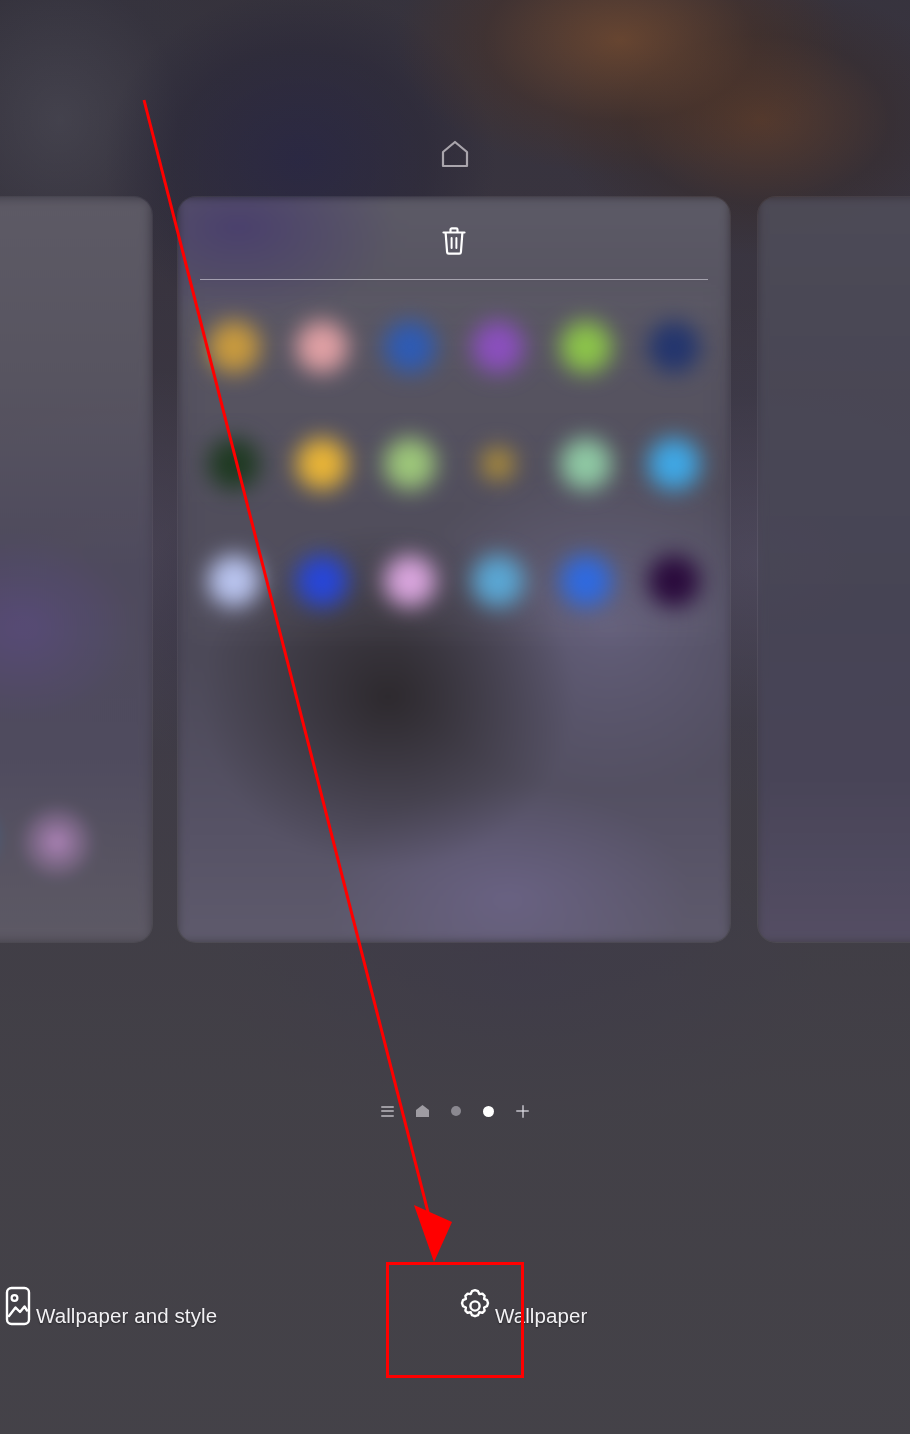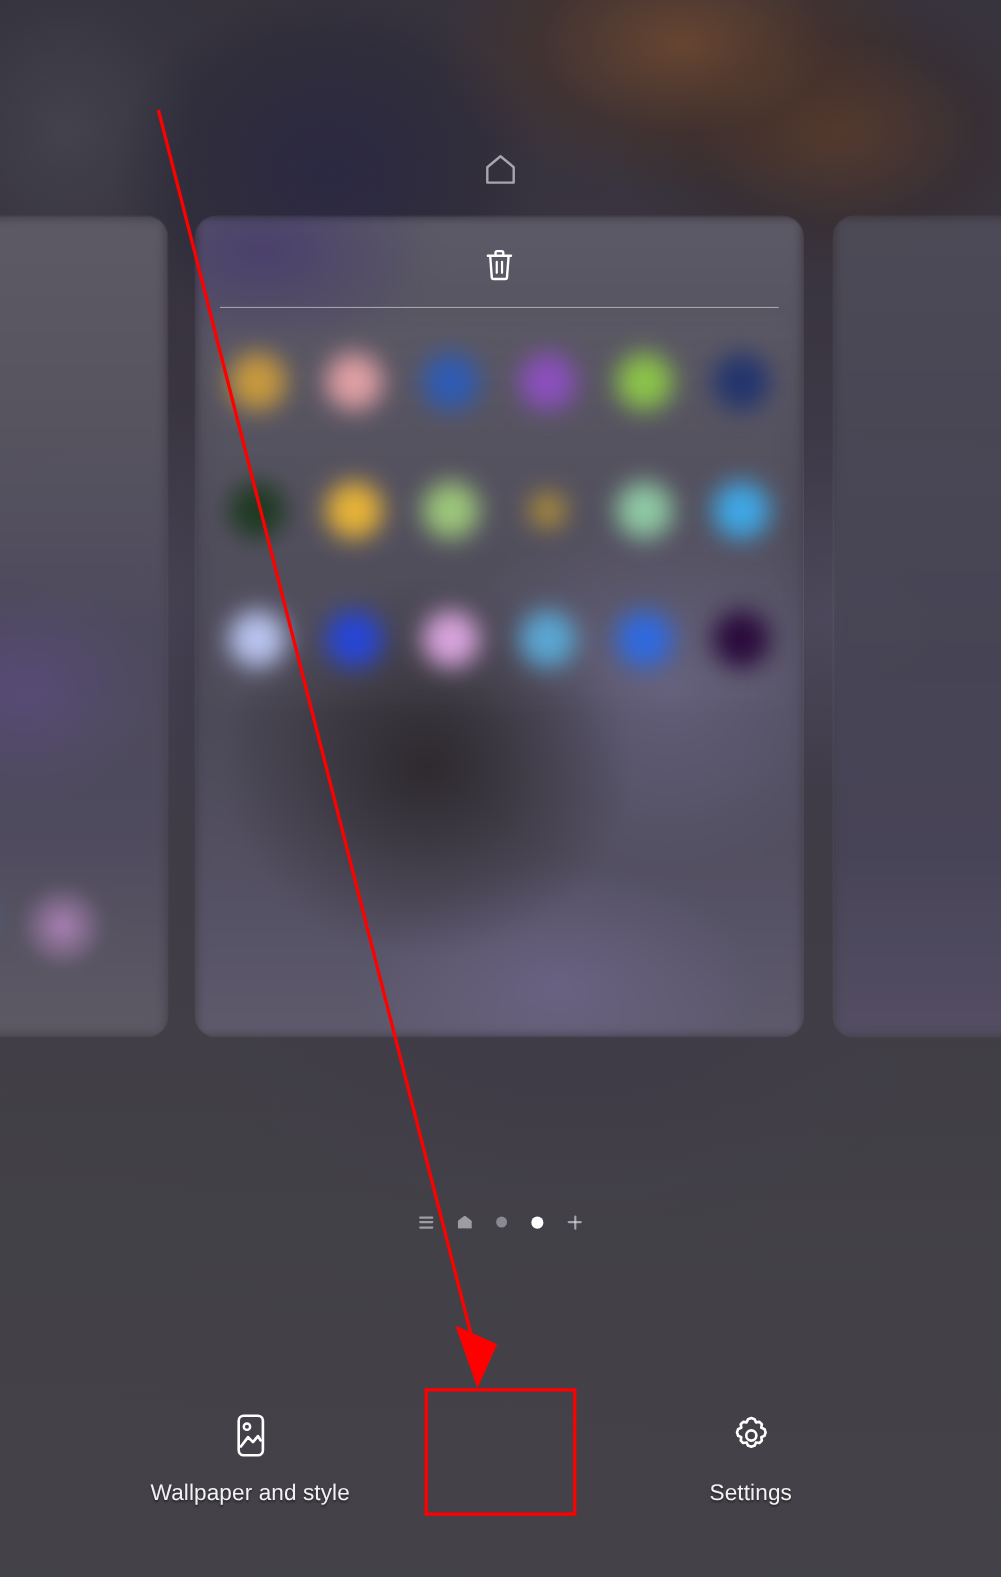--- a/index.html
+++ b/index.html
@@ -115,21 +115,21 @@
   .pd-plus::before,.pd-plus::after{content:"";position:absolute;background:rgba(225,223,230,0.62);border-radius:1px;}
   .pd-plus::before{left:0;top:5.5px;width:13px;height:2px;}
   .pd-plus::after{top:0;left:5.5px;width:2px;height:13px;}
 
   
   #toolbar{
     position:absolute;left:0;bottom:0;width:910px;height:196px;
     display:flex;align-items:flex-start;
   }
   .tool{
-    flex:1;display:flex;flex-direction:column;align-items:center;
+    flex:1;display:flex;flex-direction:row;align-items:center;
     padding-top:46px;
   }
   .tool-icon{height:42px;display:flex;align-items:center;justify-content:center;}
   .tool-label{
     margin-top:20px;color:#f2f1f4;font-size:20.5px;letter-spacing:0.1px;
     text-shadow:0 1px 2px rgba(0,0,0,0.45);
   }
 
   
   #annot{position:absolute;inset:0;pointer-events:none;}
@@ -261,21 +261,21 @@
   </div>
 
 
   <div class="tool">
     <div class="tool-icon">
       <svg width="40" height="40" viewBox="0 0 40 40">
         <path d="M20 4.2 l3.0 1.0 1.3 2.9 3.1 -0.5 2.2 2.2 -0.5 3.1 2.9 1.3 1.0 3.0 -1.0 3.0 -2.9 1.3 0.5 3.1 -2.2 2.2 -3.1 -0.5 -1.3 2.9 -3.0 1.0 -3.0 -1.0 -1.3 -2.9 -3.1 0.5 -2.2 -2.2 0.5 -3.1 -2.9 -1.3 -1.0 -3.0 1.0 -3.0 2.9 -1.3 -0.5 -3.1 2.2 -2.2 3.1 0.5 1.3 -2.9 Z" fill="none" stroke="#ffffff" stroke-width="2.4" stroke-linejoin="round"></path>
         <circle cx="20" cy="20" r="4.6" fill="none" stroke="#ffffff" stroke-width="2.4"></circle>
       </svg>
     </div>
-    <div class="tool-label">Settings</div>
+    <div class="tool-label">Wallpaper</div>
   </div>
 </div>
 
 <svg id="annot" width="910" height="1434" viewBox="0 0 910 1434">
   <line x1="144" y1="100" x2="430" y2="1220" stroke="#ff0000" stroke-width="3"></line>
   <path d="M414 1205 L452 1222 L434 1262 Z" fill="#ff0000"></path>
 </svg>
 <div id="redbox"></div>
 
 </body></html>

